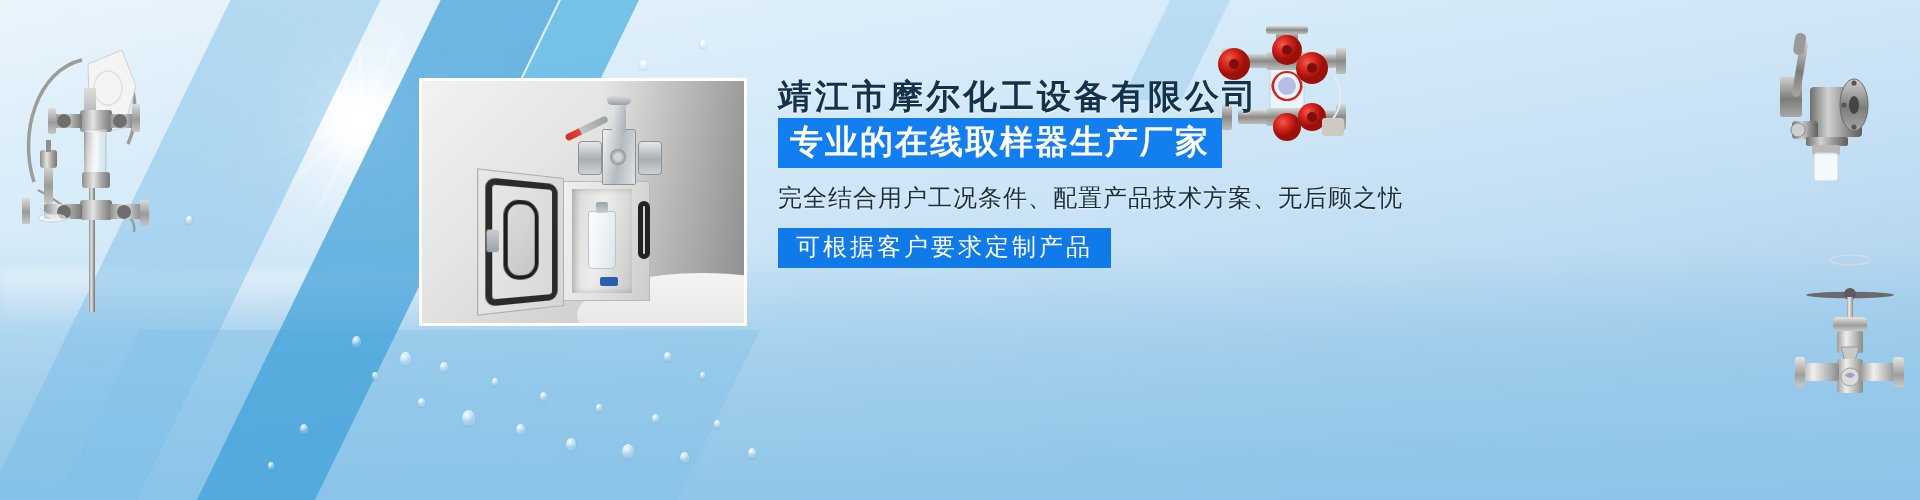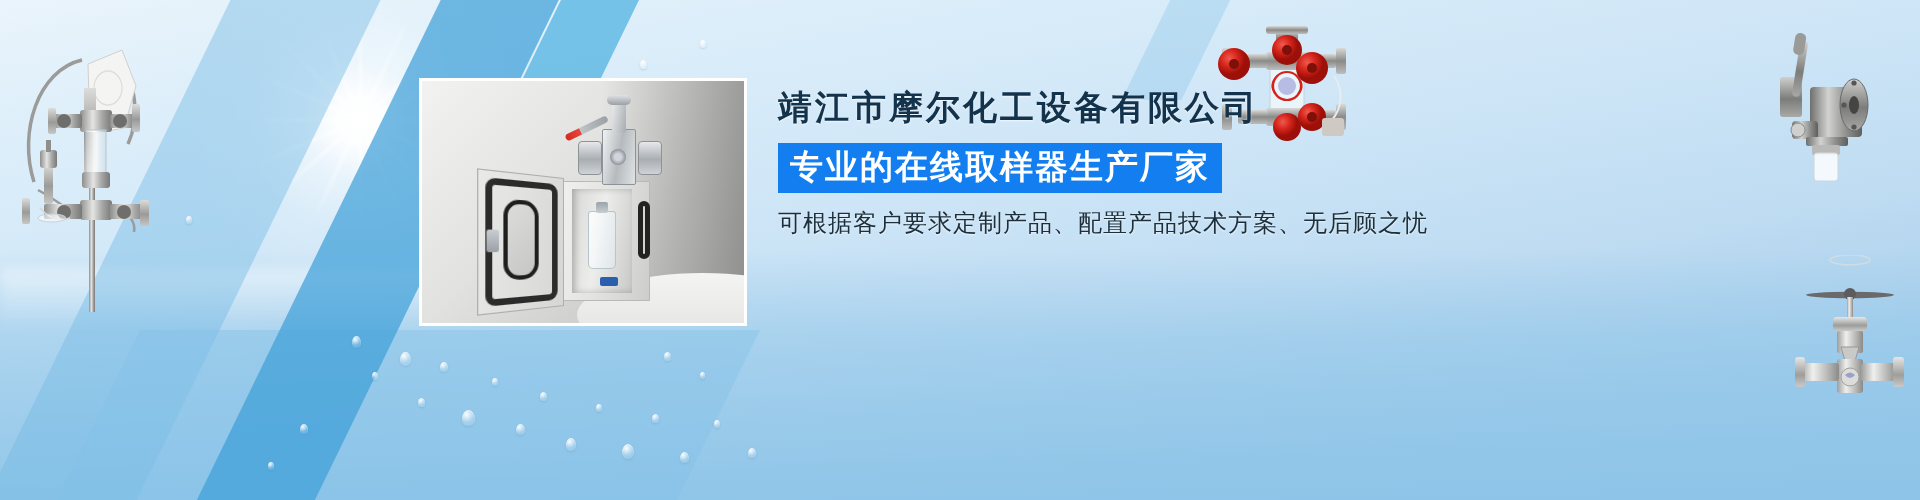--- a/index.html
+++ b/index.html
@@ -170,29 +170,29 @@
   .vs-seal{
     position:absolute;left:36px;top:48px;width:16px;height:16px;border-radius:50%;
     background:radial-gradient(circle,#cfd5da 30%,#8e949a 70%);
   }
   
   #product-left{position:absolute;left:8px;top:22px;width:150px;height:290px;}
   #product-right-top{position:absolute;left:1208px;top:24px;width:160px;height:120px;}
   #product-right-valve{position:absolute;left:1780px;top:25px;width:130px;height:165px;}
   #product-right-bottom{position:absolute;left:1795px;top:255px;width:110px;height:145px;}
   
-  #text-block{position:absolute;left:778px;top:88px;width:620px;}
+  #text-block{position:absolute;left:778px;top:77px;width:620px;}
   #company-name{
     font-family:"Liberation Serif","DejaVu Serif",serif;
     font-size:34px;font-weight:bold;color:#13324c;letter-spacing:3px;
     line-height:1.2;white-space:nowrap;
     text-shadow:0 1px 2px rgba(255,255,255,.7);
   }
   #headline{
-    display:inline-block;margin-top:14px;
+    display:inline-block;
     background:#127ef0;color:#ffffff;
     font-size:33px;font-weight:bold;letter-spacing:2px;
     padding:6px 12px 8px 12px;line-height:1.1;white-space:nowrap;
   }
   #subline{
     margin-top:14px;font-size:24px;color:#1b2f3d;letter-spacing:1px;
     white-space:nowrap;text-shadow:0 1px 2px rgba(255,255,255,.75);
   }
   #tagline{
     display:inline-block;margin-top:14px;
@@ -433,17 +433,18 @@
     <rect x="66" y="108" width="36" height="18" rx="3" fill="url(#st5)"></rect>
     <rect x="0" y="102" width="10" height="30" rx="3" fill="url(#st6)"></rect>
     <rect x="98" y="102" width="11" height="30" rx="3" fill="url(#st6)"></rect>
     <circle cx="55" cy="122" r="9" fill="#dcdcda" stroke="#a0a09e" stroke-width="1"></circle>
     <path d="M50 120 q5 -5 10 0 q-5 6 -10 0" fill="#9aa0c8"></path>
   </svg>
 
   <div id="text-block">
     <div id="company-name">靖江市摩尔化工设备有限公司</div>
     <div><span id="headline">专业的在线取样器生产厂家</span></div>
-    <div id="subline">可根据客户要求定制产品、配置产品技术方案、无后顾之忧</div>
+    <div id="subline">完全结合用户工况条件、配置产品技术方案、无后顾之忧</div>
+    <div><span id="tagline">可根据客户要求定制产品</span></div>
   </div>
 
 
 </div>
 
 </body></html>

